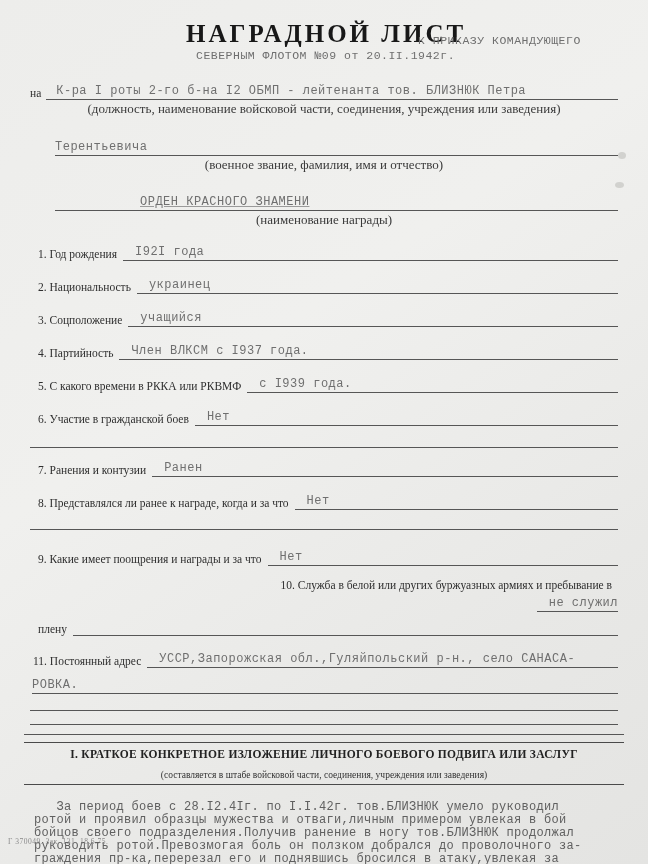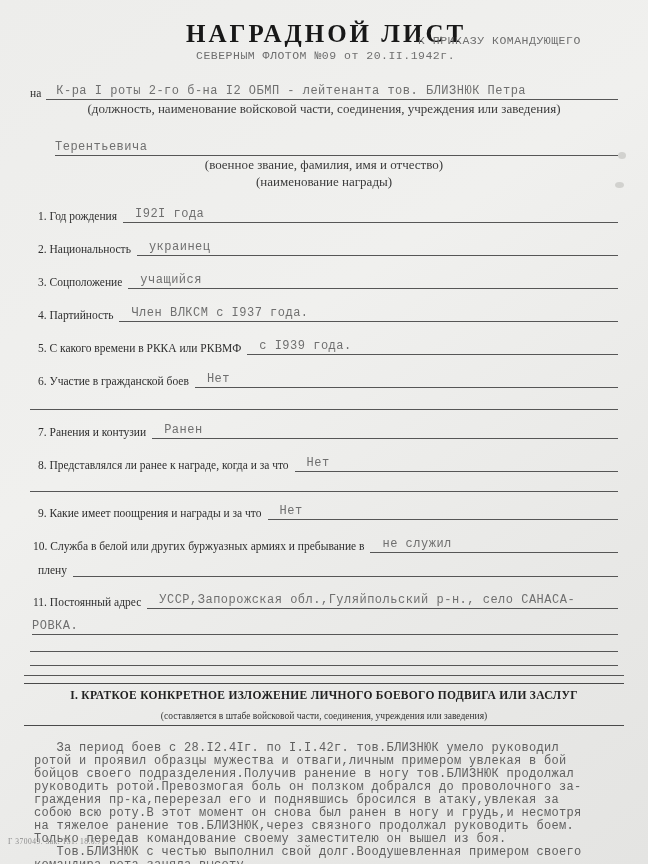--- a/index.html
+++ b/index.html
@@ -82,20 +82,23 @@
     <span class="lbl printed">на</span>
     <span class="val"><span class="typed">К-ра I роты 2-го б-на I2 ОБМП - лейтенанта тов. БЛИЗНЮК Петра</span></span>
   </div>
   <div class="caption printed">(должность, наименование войсковой части, соединения, учреждения или заведения)</div>
 
   <div class="row" style="margin-top:19px; margin-left:55px;">
     <span class="val" style="padding-left:0;"><span class="typed">Терентьевича</span></span>
   </div>
   <div class="caption printed">(военное звание, фамилия, имя и отчество)</div>
 
+  <div class="row" style="margin-top:18px; margin-left:55px;">
+    <span class="val" style="padding-left:85px;"><span class="typed" style="text-decoration:underline; text-decoration-color:#9a9a9a;">ОРДЕН  КРАСНОГО  ЗНАМЕНИ</span></span>
+  </div>
   <div class="caption printed">(наименование награды)</div>
 
   <div class="fields">
     <div class="frow">
       <span class="flbl printed"><span>1.</span> <span>Год рождения</span></span>
       <span class="fval"><span class="typed">I92I года</span></span>
     </div>
     <div class="frow">
       <span class="flbl printed"><span>2.</span> <span>Национальность</span></span>
       <span class="fval"><span class="typed">украинец</span></span>
@@ -124,26 +127,26 @@
     <span class="flbl printed"><span>7.</span> <span>Ранения и контузии</span></span>
     <span class="fval"><span class="typed">Ранен</span></span>
   </div>
   <div class="frow">
     <span class="flbl printed"><span>8.</span> <span>Представлялся ли ранее к награде, когда и за что</span></span>
     <span class="fval"><span class="typed">Нет</span></span>
   </div>
 
   <div class="ruleline" style="margin-top:19px;"></div>
 
-  <div class="frow" style="margin-top:8px;">
+  <div class="frow" style="margin-top:16px;">
     <span class="flbl printed"><span>9.</span> <span>Какие имеет поощрения и награды и за что</span></span>
     <span class="fval"><span class="typed">Нет</span></span>
   </div>
 
-  <div class="frow" style="margin-left:33px;">
+  <div class="frow" style="margin-left:18px;flex-direction:column;">
     <span class="flbl printed"><span>10.</span> <span>Служба в белой или других буржуазных армиях и пребывание в</span></span>
     <span class="fval"><span class="typed">не служил</span></span>
   </div>
   <div class="frow" style="margin-top:8px;">
     <span class="flbl printed">плену</span>
     <span class="fval"></span>
   </div>
 
   <div class="frow" style="margin-left:33px; margin-top:12px;">
     <span class="flbl printed"><span>11.</span> <span>Постоянный адрес</span></span>

